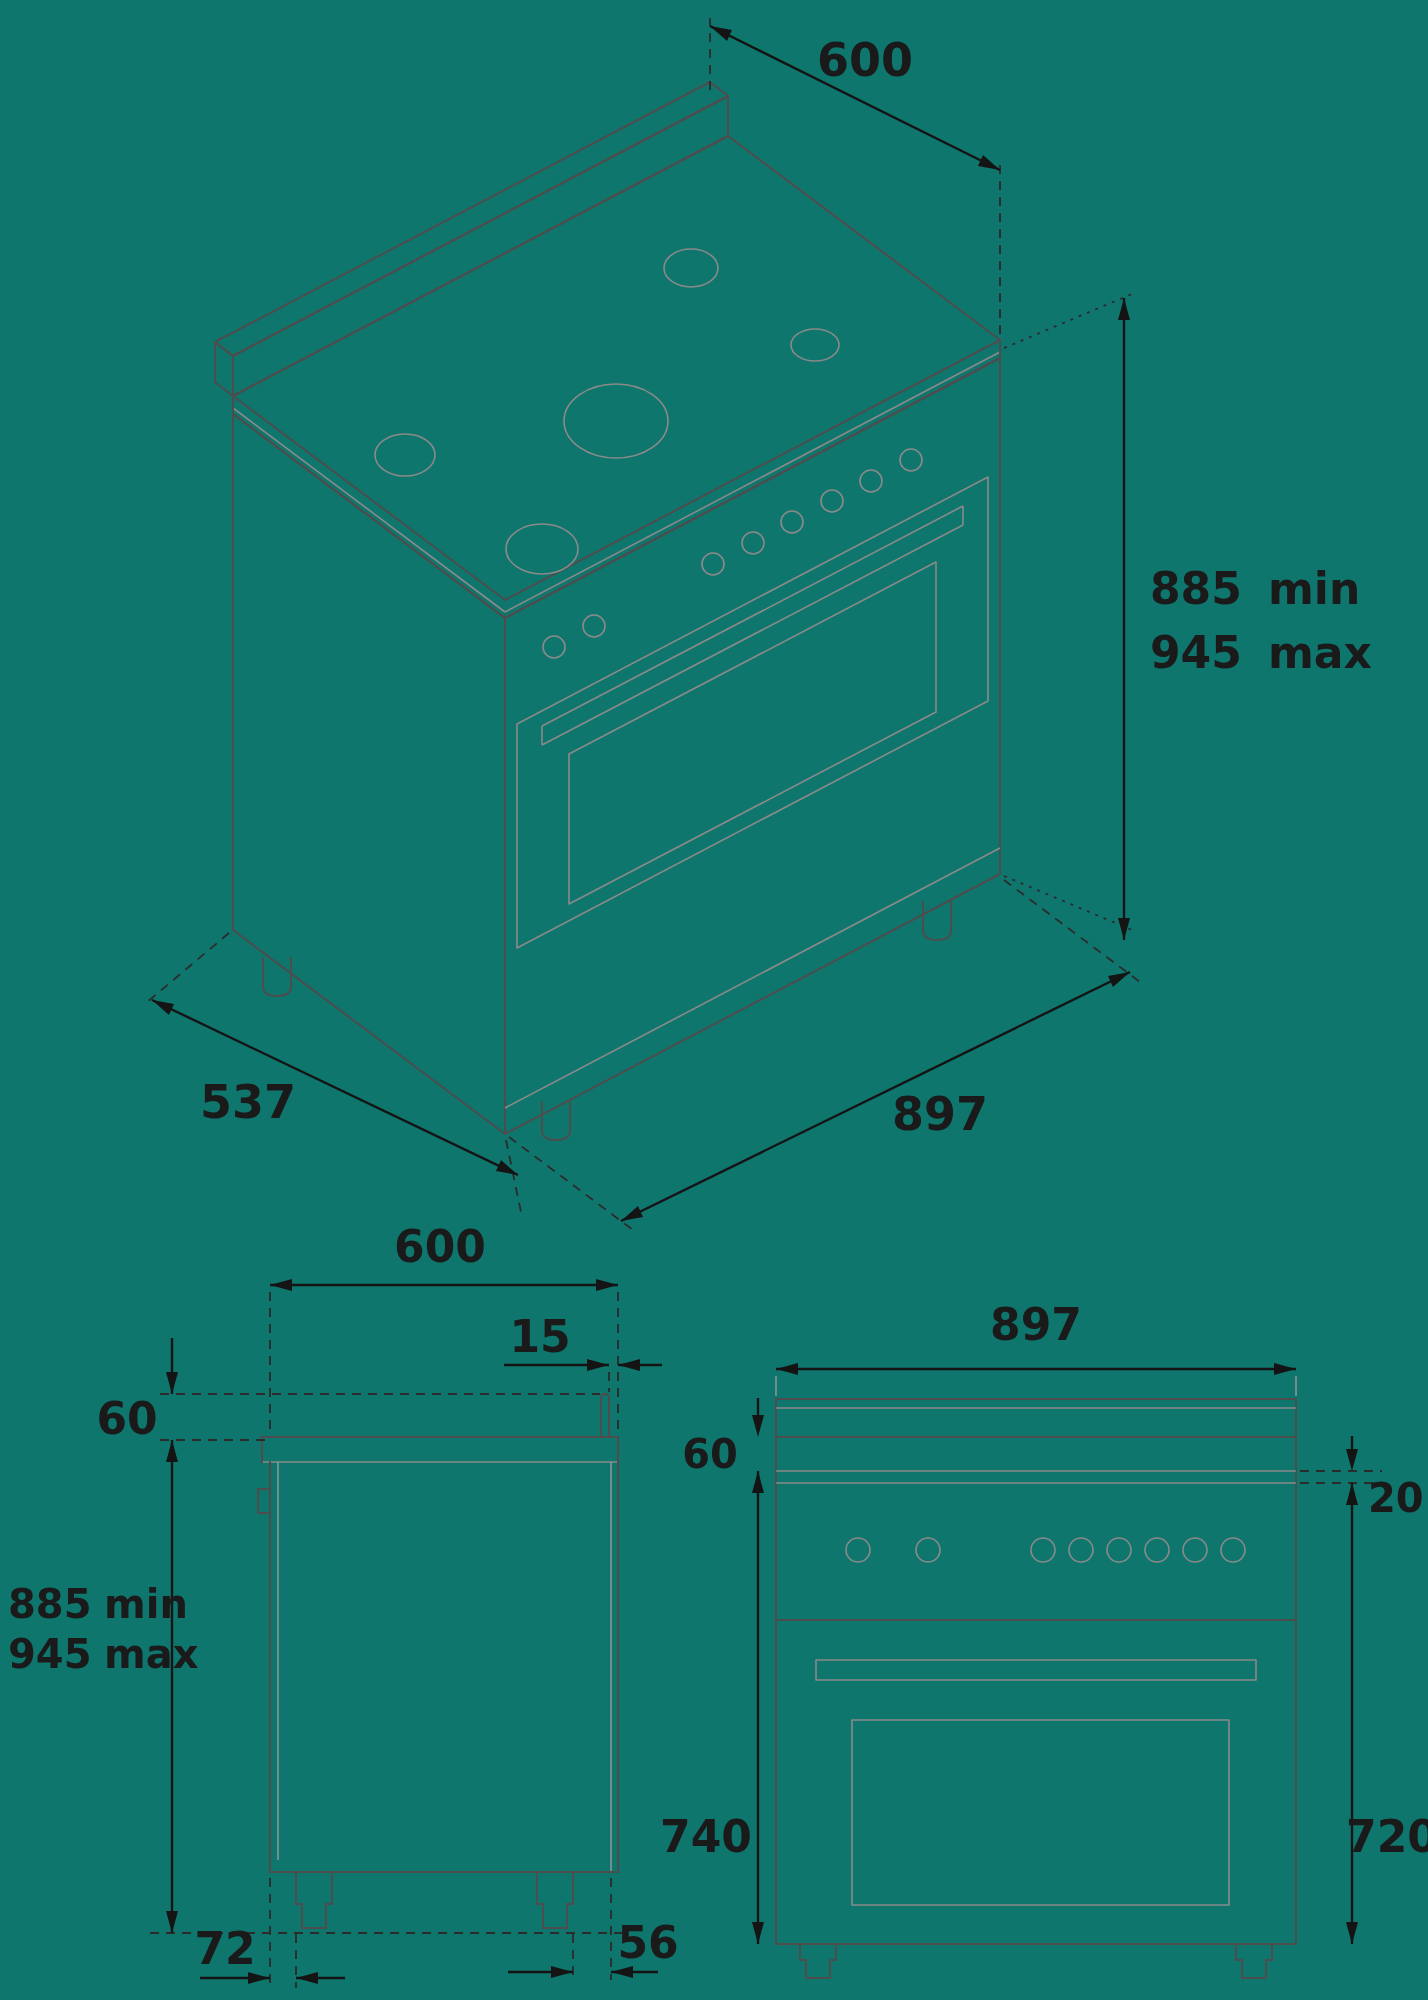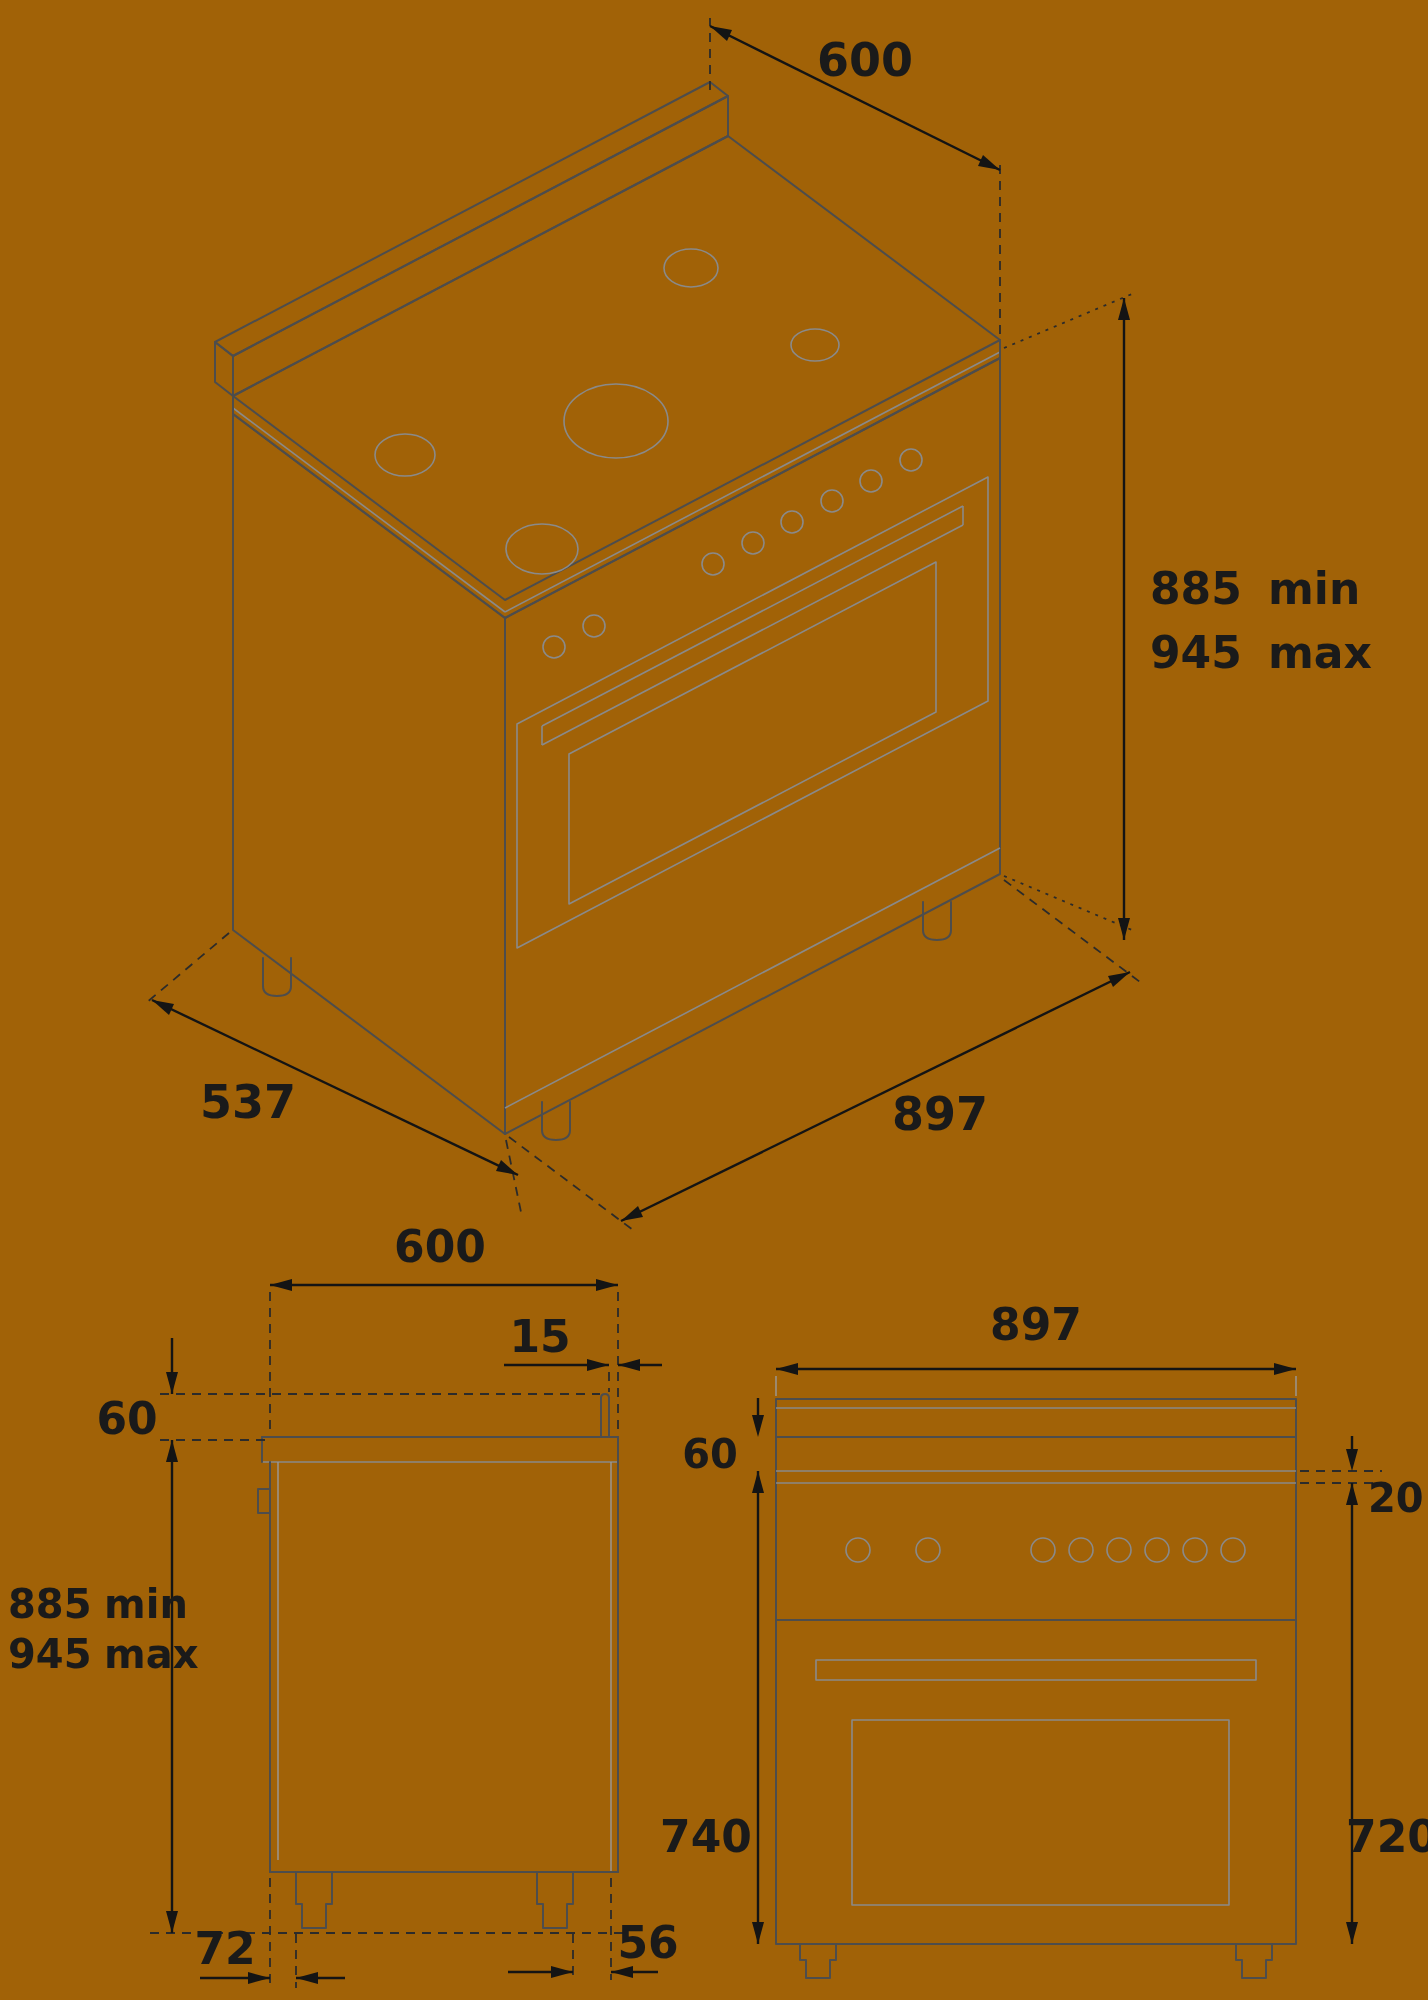--- a/index.html
+++ b/index.html
@@ -1,16 +1,16 @@
 <!DOCTYPE html>
 <html><head>
 <meta charset="utf-8">
 <style>
   html,body{margin:0;padding:0;background:#ffffff;}
-  .canvas{position:relative;width:1428px;height:2000px;background:#a16207;overflow:hidden;}
+  .canvas{position:relative;width:1428px;height:2000px;background:#0f766e;overflow:hidden;}
   svg{position:absolute;left:0;top:0;}
   text{font-family:"DejaVu Sans","Liberation Sans",sans-serif;font-weight:bold;fill:#1a1a1a;}
   .t46{font-size:46px;}
   .t44{font-size:44px;}
   .t40{font-size:40px;}
   .outline{fill:none;stroke:#4d4d4d;stroke-width:2;stroke-linejoin:round;stroke-linecap:round;}
   .light{fill:none;stroke:#8a8a8a;stroke-width:1.6;stroke-linejoin:round;}
   .thin{fill:none;stroke:#9a9a9a;stroke-width:1.4;}
   .dim{fill:none;stroke:#141414;stroke-width:2.4;}
   .ext{fill:none;stroke:#2b2b2b;stroke-width:1.8;stroke-dasharray:9 7;}

